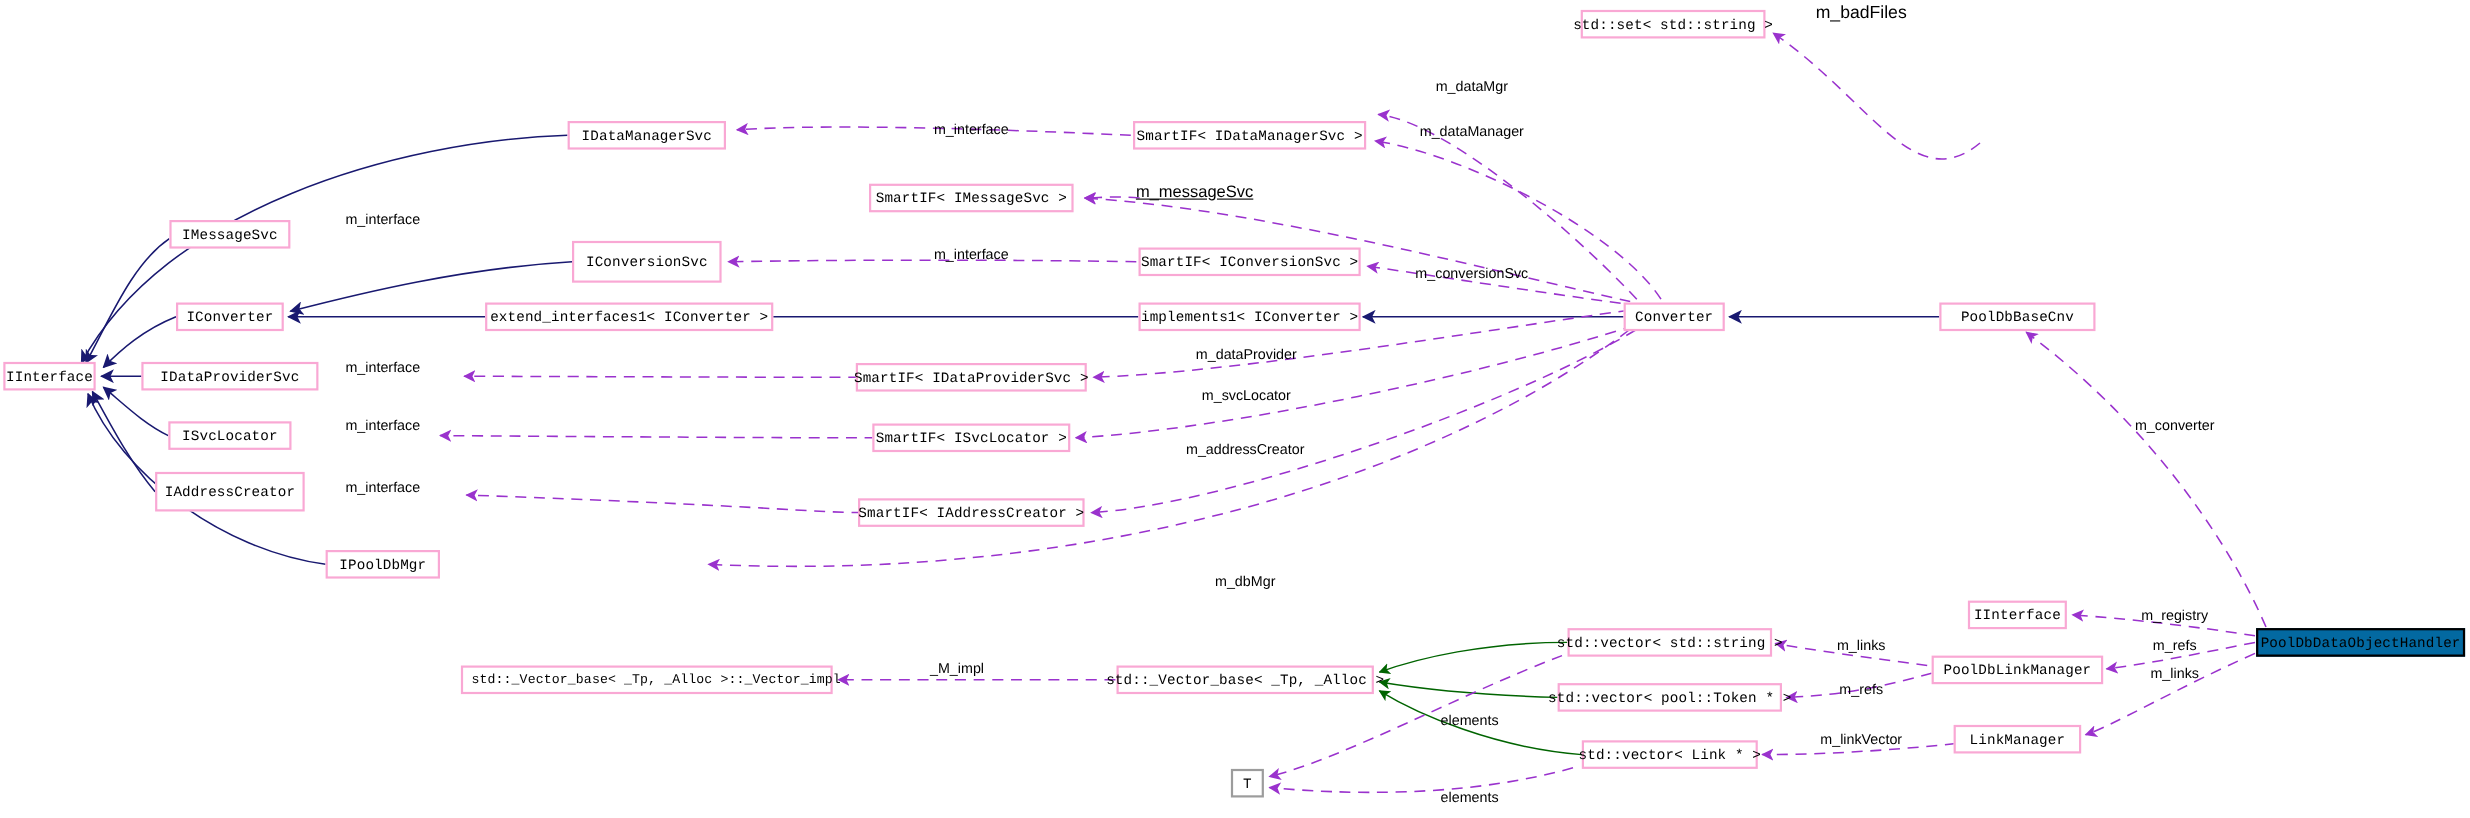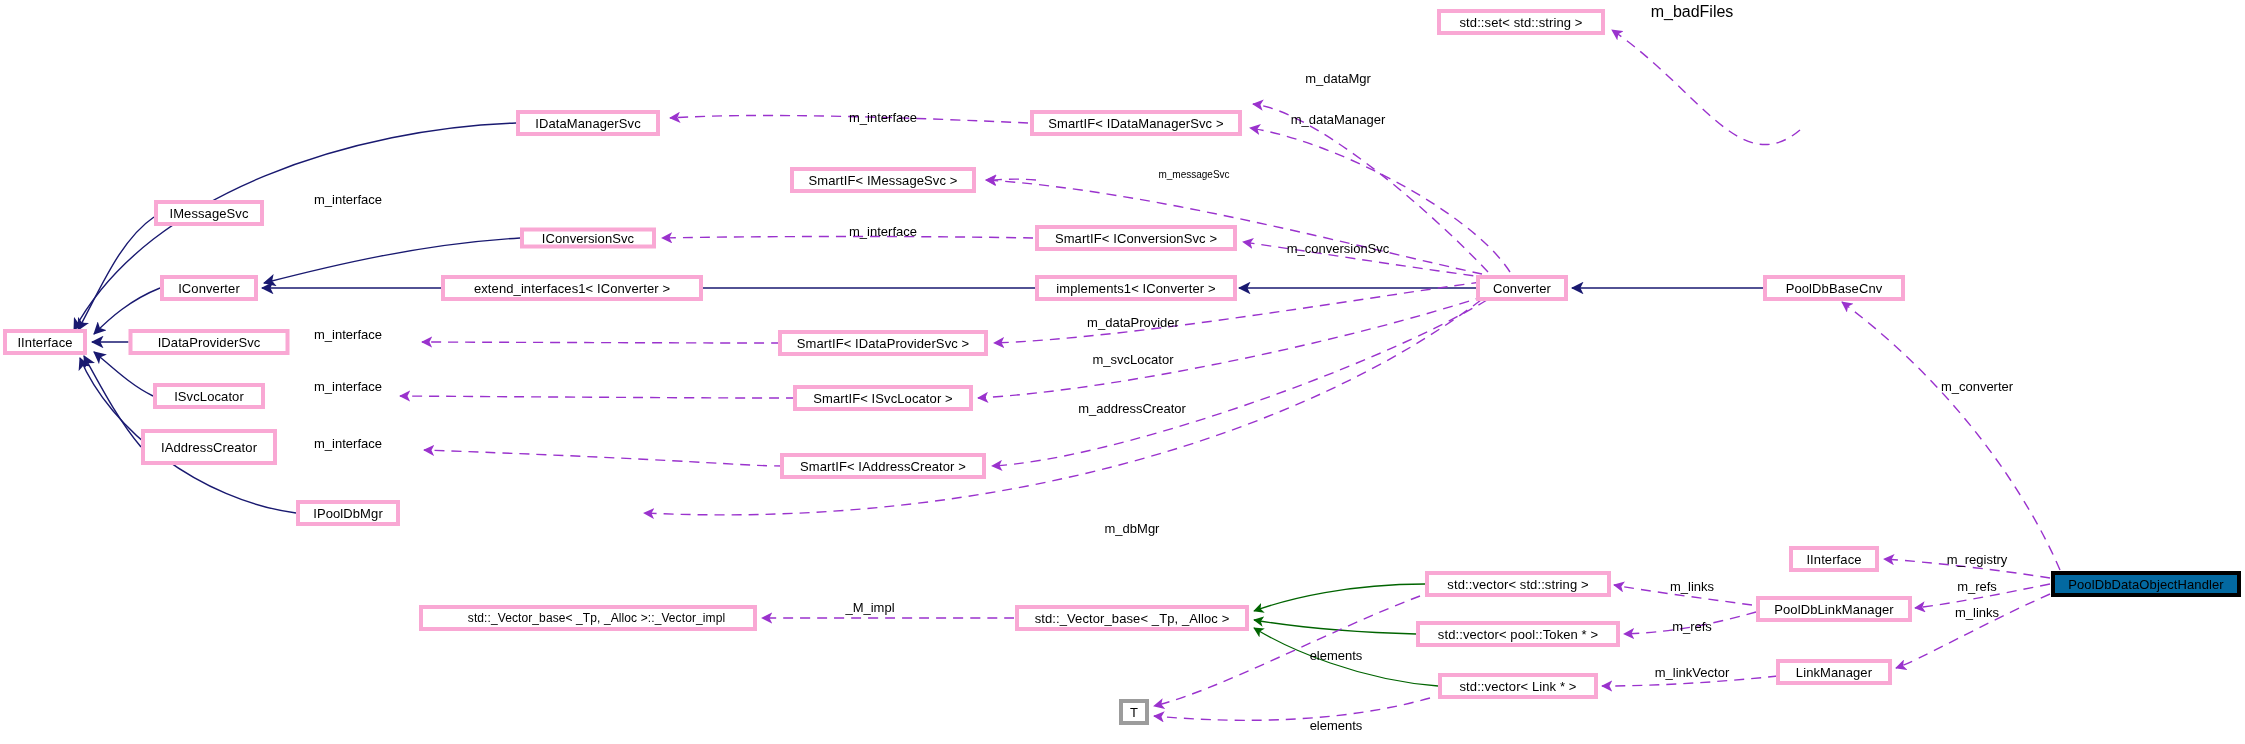--- a/index.html
+++ b/index.html
@@ -21,30 +21,31 @@
     position: absolute;
     left: 0;
     top: 0;
     width: 2245px;
     height: 744px;
     pointer-events: none;
   }
   .node {
     position: absolute;
     box-sizing: border-box;
-    border: 4px solid #f9a8d4;
+    border: 2px solid #f9a8d4;
     background: #ffffff;
     color: #000000;
     display: flex;
     align-items: center;
     justify-content: center;
     white-space: nowrap;
     line-height: 1;
     letter-spacing: 0.1px;
     transform: translate(-50%, -50%);
+    font-family: Liberation Mono, monospace;
   }
   .node.highlight {
     background: #0369a1;
     border-color: #000000;
   }
   .node.tparam {
     border-color: #9c9c9c;
   }
   .edge-label {
     position: absolute;
@@ -125,21 +126,21 @@
 
   <div id="nodes">
       <div class="node" style="left: 45px; top: 342px; width: 84px; height: 26px; font-size: 13px;">IInterface</div>
       <div class="node" style="left: 209px; top: 213px; width: 110px; height: 26px; font-size: 13px;">IMessageSvc</div>
       <div class="node" style="left: 209px; top: 288px; width: 98px; height: 26px; font-size: 13px;">IConverter</div>
       <div class="node" style="left: 209px; top: 342px; width: 161px; height: 26px; font-size: 13px;">IDataProviderSvc</div>
       <div class="node" style="left: 209px; top: 396px; width: 112px; height: 26px; font-size: 13px;">ISvcLocator</div>
       <div class="node" style="left: 209px; top: 447px; width: 136px; height: 36px; font-size: 13px;">IAddressCreator</div>
       <div class="node" style="left: 348px; top: 513px; width: 104px; height: 26px; font-size: 13px;">IPoolDbMgr</div>
       <div class="node" style="left: 588px; top: 123px; width: 144px; height: 26px; font-size: 13px;">IDataManagerSvc</div>
-      <div class="node" style="left: 588px; top: 238px; width: 136px; height: 21px; font-size: 13px;">IConversionSvc</div>
+      <div class="node" style="left: 588px; top: 238px; width: 136px; height: 38px; font-size: 13px;">IConversionSvc</div>
       <div class="node" style="left: 572px; top: 288px; width: 262px; height: 26px; font-size: 13px;">extend_interfaces1&lt; IConverter &gt;</div>
       <div class="node" style="left: 588px; top: 618px; width: 338px; height: 26px; font-size: 12px; padding-left: 17px;">std::_Vector_base&lt; _Tp, _Alloc &gt;::_Vector_impl</div>
       <div class="node" style="left: 883px; top: 180px; width: 186px; height: 26px; font-size: 13px;">SmartIF&lt; IMessageSvc &gt;</div>
       <div class="node" style="left: 883px; top: 343px; width: 210px; height: 26px; font-size: 13px;">SmartIF&lt; IDataProviderSvc &gt;</div>
       <div class="node" style="left: 883px; top: 398px; width: 180px; height: 26px; font-size: 13px;">SmartIF&lt; ISvcLocator &gt;</div>
       <div class="node" style="left: 883px; top: 466px; width: 206px; height: 26px; font-size: 13px;">SmartIF&lt; IAddressCreator &gt;</div>
       <div class="node" style="left: 1132px; top: 618px; width: 234px; height: 26px; font-size: 13px;">std::_Vector_base&lt; _Tp, _Alloc &gt;</div>
       <div class="node" style="left: 1136px; top: 123px; width: 212px; height: 26px; font-size: 13px;">SmartIF&lt; IDataManagerSvc &gt;</div>
       <div class="node" style="left: 1136px; top: 238px; width: 202px; height: 26px; font-size: 13px;">SmartIF&lt; IConversionSvc &gt;</div>
       <div class="node" style="left: 1136px; top: 288px; width: 202px; height: 26px; font-size: 13px;">implements1&lt; IConverter &gt;</div>
@@ -154,21 +155,21 @@
       <div class="node" style="left: 1834px; top: 609px; width: 156px; height: 26px; font-size: 13px;">PoolDbLinkManager</div>
       <div class="node" style="left: 1834px; top: 672px; width: 116px; height: 26px; font-size: 13px;">LinkManager</div>
       <div class="node highlight" style="left: 2146px; top: 584px; width: 190px; height: 26px; font-size: 13px;">PoolDbDataObjectHandler</div>
     </div>
   <div id="labels">
       <div class="edge-label" style="left: 1692px; top: 12px; font-size: 16px;">m_badFiles</div>
       <div class="edge-label" style="left: 1338px; top: 78px; font-size: 13px;">m_dataMgr</div>
       <div class="edge-label" style="left: 1338px; top: 119px; font-size: 13px;">m_dataManager</div>
       <div class="edge-label" style="left: 883px; top: 117px; font-size: 13px;">m_interface</div>
       <div class="edge-label" style="left: 348px; top: 199px; font-size: 13px;">m_interface</div>
-      <div class="edge-label" style="left: 1194px; top: 175px; font-size: 10px;">m_messageSvc</div>
+      <div class="edge-label" style="left: 1086px; top: 175px; font-size: 15px; text-decoration: underline;">m_messageSvc</div>
       <div class="edge-label" style="left: 883px; top: 231px; font-size: 13px;">m_interface</div>
       <div class="edge-label" style="left: 1338px; top: 248px; font-size: 13px;">m_conversionSvc</div>
       <div class="edge-label" style="left: 1133px; top: 322px; font-size: 13px;">m_dataProvider</div>
       <div class="edge-label" style="left: 348px; top: 334px; font-size: 13px;">m_interface</div>
       <div class="edge-label" style="left: 1133px; top: 359px; font-size: 13px;">m_svcLocator</div>
       <div class="edge-label" style="left: 348px; top: 386px; font-size: 13px;">m_interface</div>
       <div class="edge-label" style="left: 1132px; top: 408px; font-size: 13px;">m_addressCreator</div>
       <div class="edge-label" style="left: 348px; top: 443px; font-size: 13px;">m_interface</div>
       <div class="edge-label" style="left: 1977px; top: 386px; font-size: 13px;">m_converter</div>
       <div class="edge-label" style="left: 1132px; top: 528px; font-size: 13px;">m_dbMgr</div>

